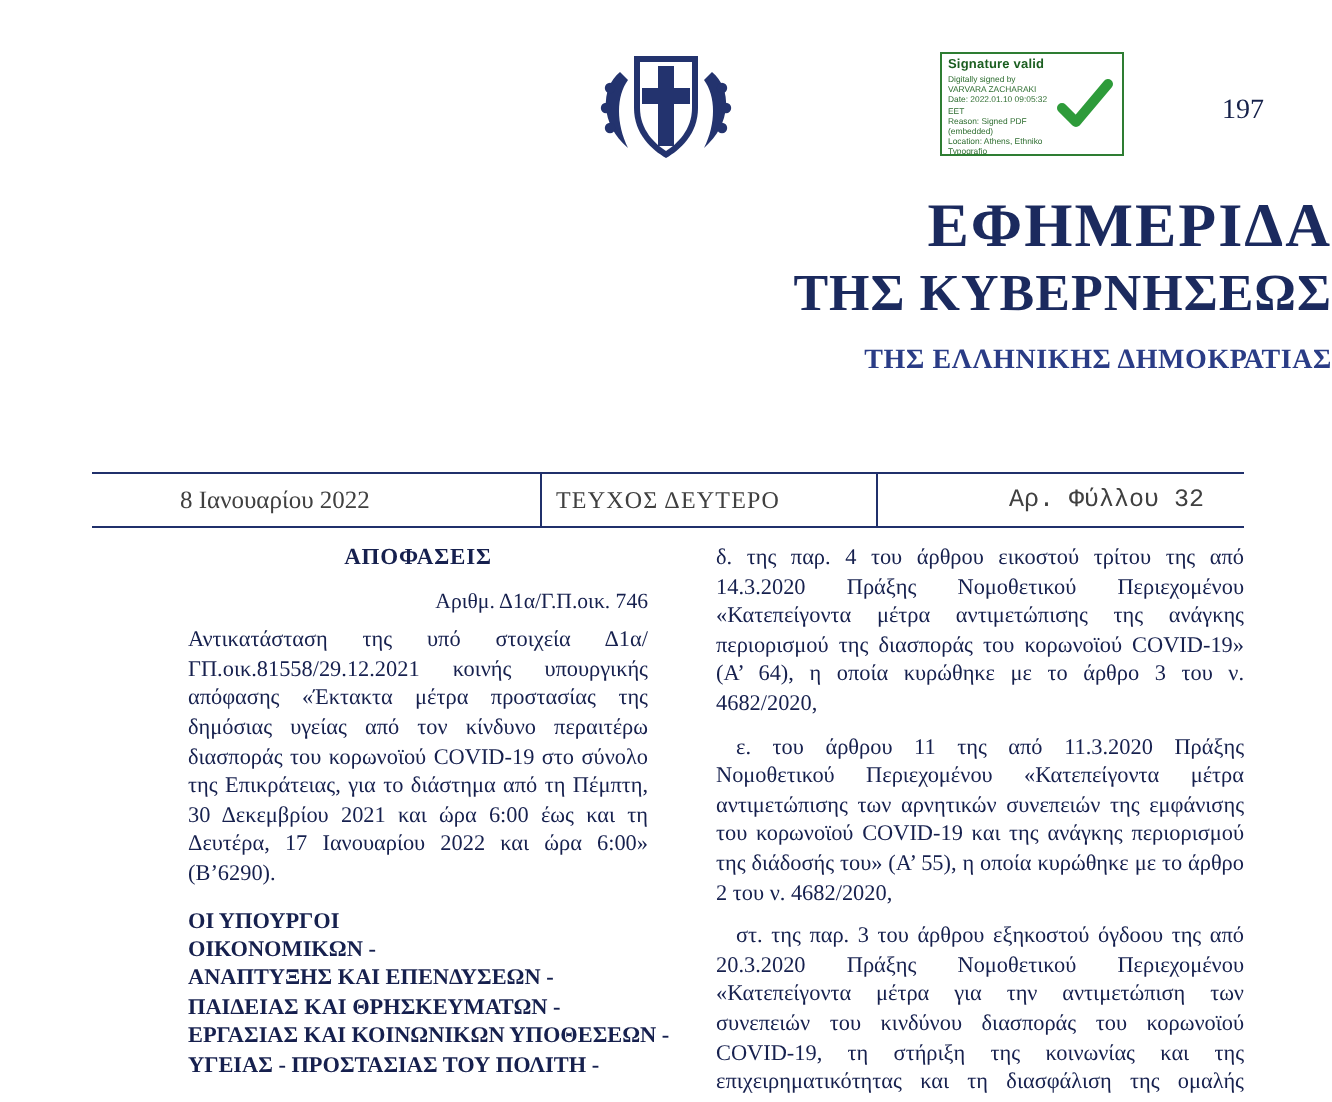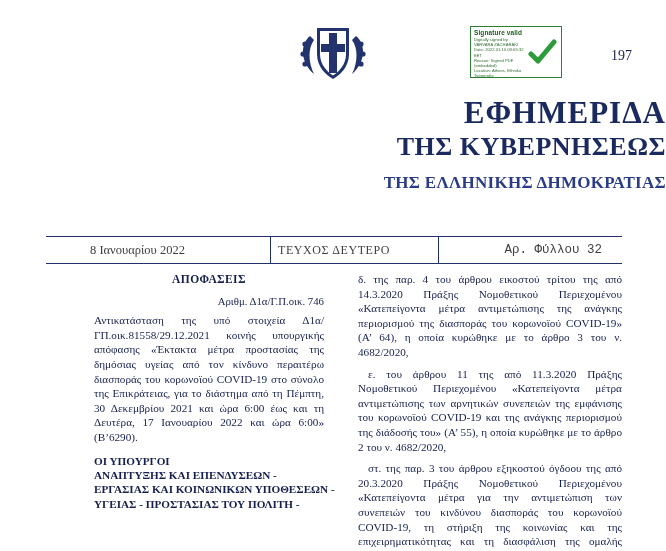--- a/index.html
+++ b/index.html
@@ -99,21 +99,21 @@
   }
   .masthead .line2 {
     font-size: 26px;
     font-weight: bold;
     letter-spacing: 0.5px;
     color: #1b2a5e;
     line-height: 32px;
   }
   .masthead .line3 {
     margin-top: 10px;
-    font-size: 17px;
+    font-size: 14px;
     font-weight: bold;
     color: #2a3c86;
     letter-spacing: 0.3px;
   }
 
   
   .rulebar {
     position: absolute;
     left: 46px;
     top: 236px;
@@ -256,21 +256,23 @@
   </div>
 
   <div class="columns">
 
     <div class="col left">
       <div class="section-label">ΑΠΟΦΑΣΕΙΣ</div>
       <div class="num-line">Αριθμ. Δ1α/Γ.Π.οικ. 746</div>
       <p class="para noind bold">Αντικατάσταση της υπό στοιχεία Δ1α/ΓΠ.οικ.81558/29.12.2021 κοινής υπουργικής απόφασης «Έκτακτα μέτρα προστασίας της δημόσιας υγείας από τον κίνδυνο περαιτέρω διασποράς του κορωνοϊού COVID-19 στο σύνολο της Επικράτειας, για το διάστημα από τη Πέμπτη, 30 Δεκεμβρίου 2021 και ώρα 6:00 έως και τη Δευτέρα, 17 Ιανουαρίου 2022 και ώρα 6:00» (Β’6290).</p>
       <div class="ministers">
         <div>ΟΙ ΥΠΟΥΡΓΟΙ</div>
+        <div>ΟΙΚΟΝΟΜΙΚΩΝ -</div>
         <div>ΑΝΑΠΤΥΞΗΣ ΚΑΙ ΕΠΕΝΔΥΣΕΩΝ -</div>
+        <div>ΠΑΙΔΕΙΑΣ ΚΑΙ ΘΡΗΣΚΕΥΜΑΤΩΝ -</div>
         <div>ΕΡΓΑΣΙΑΣ ΚΑΙ ΚΟΙΝΩΝΙΚΩΝ ΥΠΟΘΕΣΕΩΝ -</div>
         <div>ΥΓΕΙΑΣ - ΠΡΟΣΤΑΣΙΑΣ ΤΟΥ ΠΟΛΙΤΗ -</div>
       </div>
     </div>
 
     <div class="col right">
       <p class="para noind">δ. της παρ. 4 του άρθρου εικοστού τρίτου της από 14.3.2020 Πράξης Νομοθετικού Περιεχομένου «Κατεπείγοντα μέτρα αντιμετώπισης της ανάγκης περιορισμού της διασποράς του κορωνοϊού COVID-19» (Α’ 64), η οποία κυρώθηκε με το άρθρο 3 του ν. 4682/2020,</p>
       <p class="para">ε. του άρθρου 11 της από 11.3.2020 Πράξης Νομοθετικού Περιεχομένου «Κατεπείγοντα μέτρα αντιμετώπισης των αρνητικών συνεπειών της εμφάνισης του κορωνοϊού COVID-19 και της ανάγκης περιορισμού της διάδοσής του» (Α’ 55), η οποία κυρώθηκε με το άρθρο 2 του ν. 4682/2020,</p>
       <p class="para">στ. της παρ. 3 του άρθρου εξηκοστού όγδοου της από 20.3.2020 Πράξης Νομοθετικού Περιεχομένου «Κατεπείγοντα μέτρα για την αντιμετώπιση των συνεπειών του κινδύνου διασποράς του κορωνοϊού COVID-19, τη στήριξη της κοινωνίας και της επιχειρηματικότητας και τη διασφάλιση της ομαλής λειτουργίας της αγοράς και της δημόσιας διοίκησης» (Α’ 68), η οποία κυρώθηκε με το άρθρο 1 του ν. 4683/2020 (Α’ 83),</p>
     </div>

